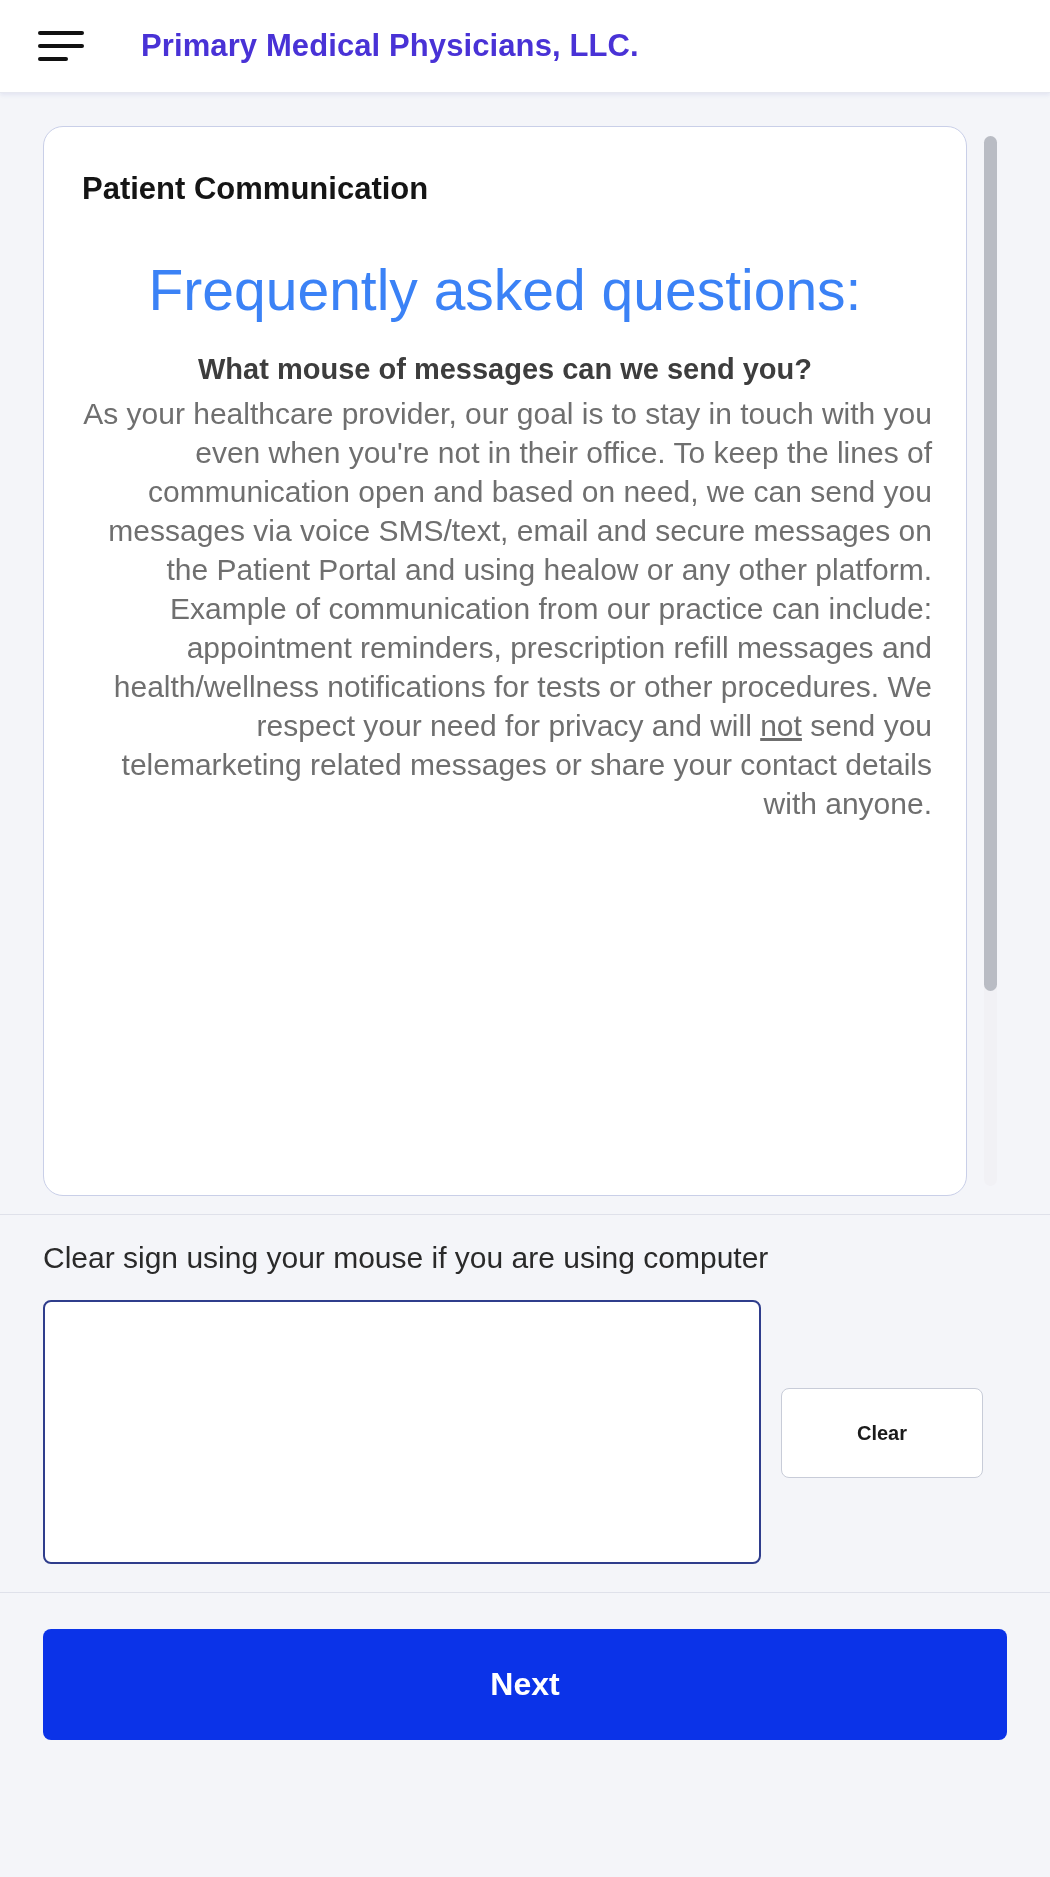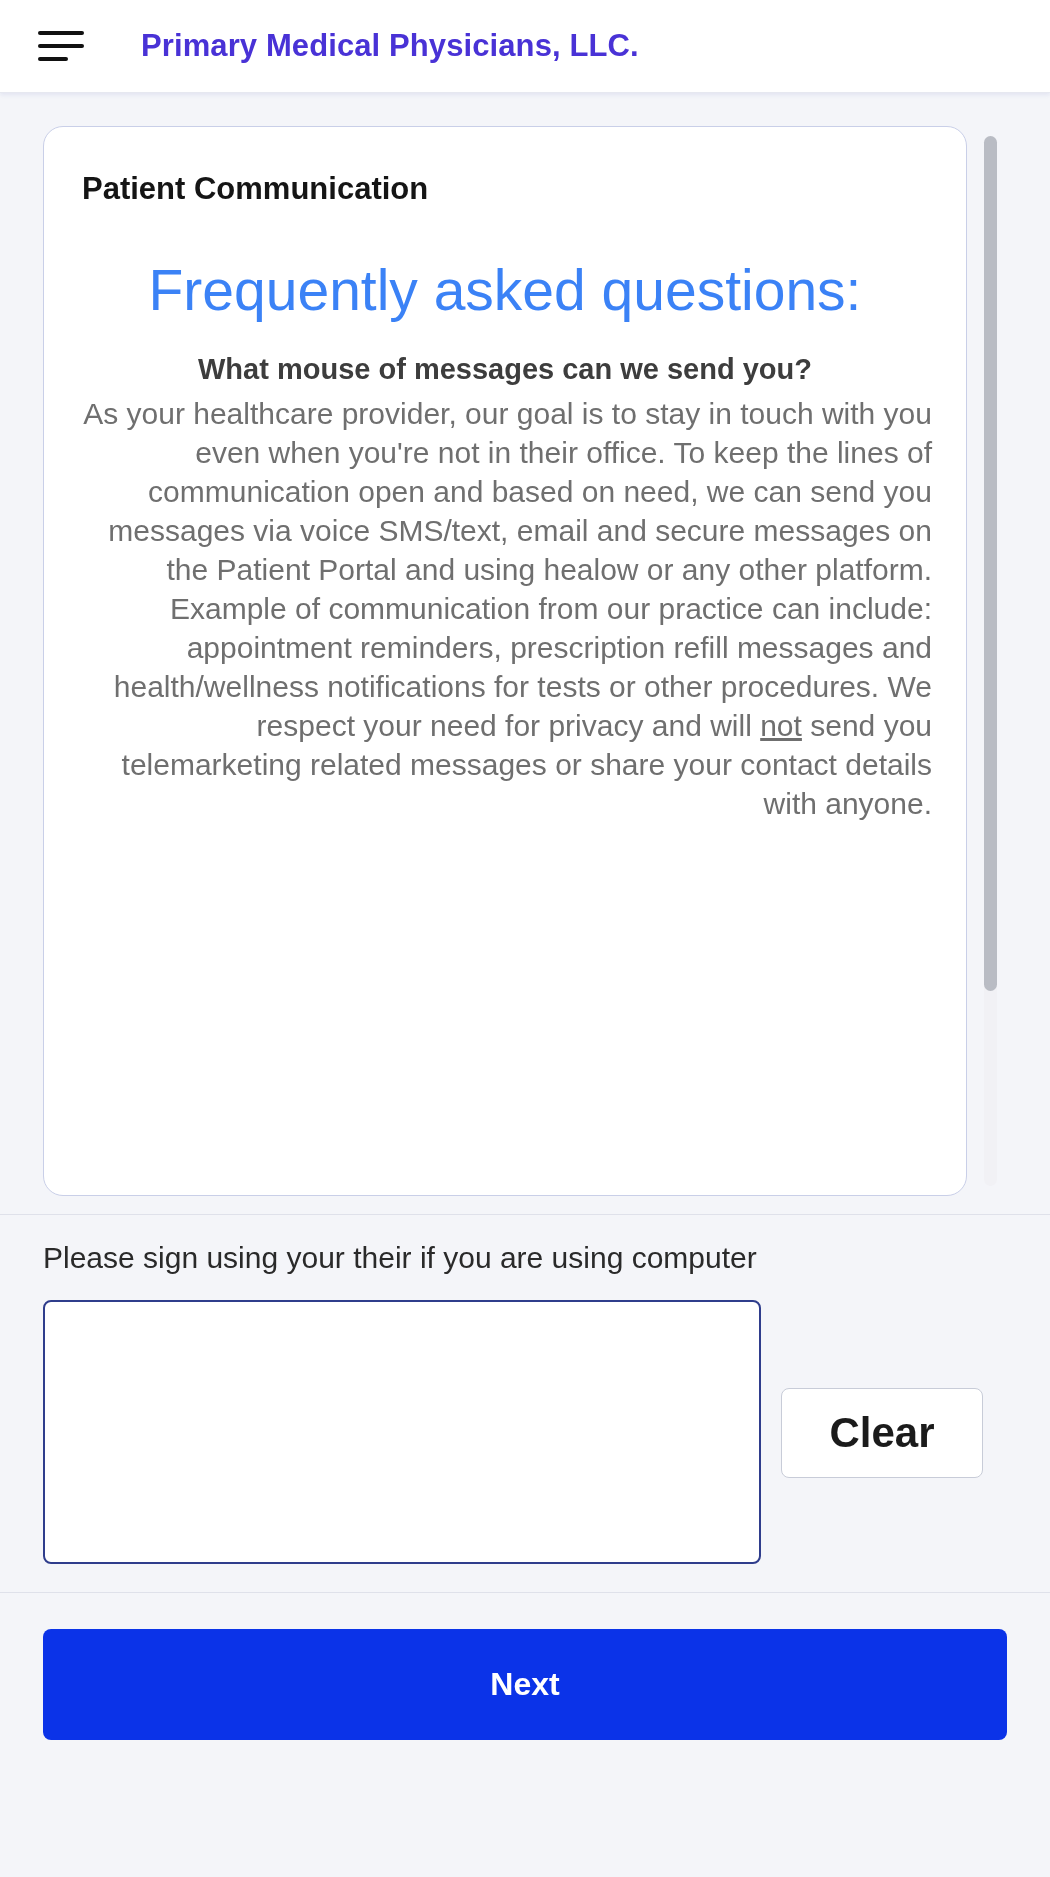--- a/index.html
+++ b/index.html
@@ -169,21 +169,21 @@
     border: 2px solid #2f3d8c;
     border-radius: 8px;
   }
   .clear-btn {
     margin-top: 88px;
     width: 202px;
     height: 90px;
     background: #ffffff;
     border: 1px solid #c8ccd8;
     border-radius: 8px;
-    font-size: 42px;
+    font-size: 20px;
     font-weight: bold;
     color: #1b1b1b;
     font-family: "Liberation Sans", sans-serif;
     cursor: pointer;
   }
 
   
   .footer {
     margin-top: 28px;
     border-top: 1px solid #dfe1ea;
@@ -226,21 +226,21 @@
         <div class="faq-q">What mouse of messages can we send you?</div>
         <div class="faq-body"><span>As your healthcare provider, our goal is to stay in touch with you even when you're not in their office. To keep the lines of communication open and based on need, we can send you messages via voice SMS/text, email and secure messages on the Patient Portal and using healow or any other platform. Example of communication from our practice can include: appointment reminders, prescription refill messages and health/wellness notifications for tests or other procedures. We respect your need for privacy and will </span><u>not</u><span> send you telemarketing related messages or share your contact details with anyone.</span></div>
       </div>
     </div>
     <div class="scroll-track">
       <div class="scroll-thumb"></div>
     </div>
   </div>
 
   <div class="sign-panel">
-    <div class="sign-label">Please sign using your their if you are using computer</div>
+    <div class="sign-label">Clear sign using your mouse if you are using computer</div>
     <div class="sign-row">
       <div class="sign-pad"></div>
       <button class="clear-btn">Clear</button>
     </div>
   </div>
 
   <div class="footer">
     <button class="next-btn">Next</button>
   </div>
 

